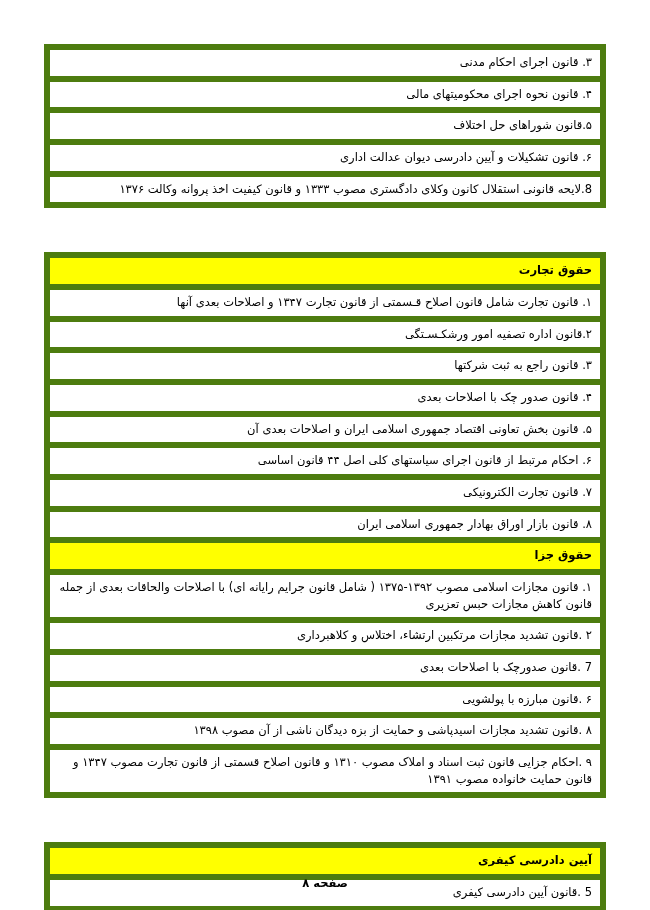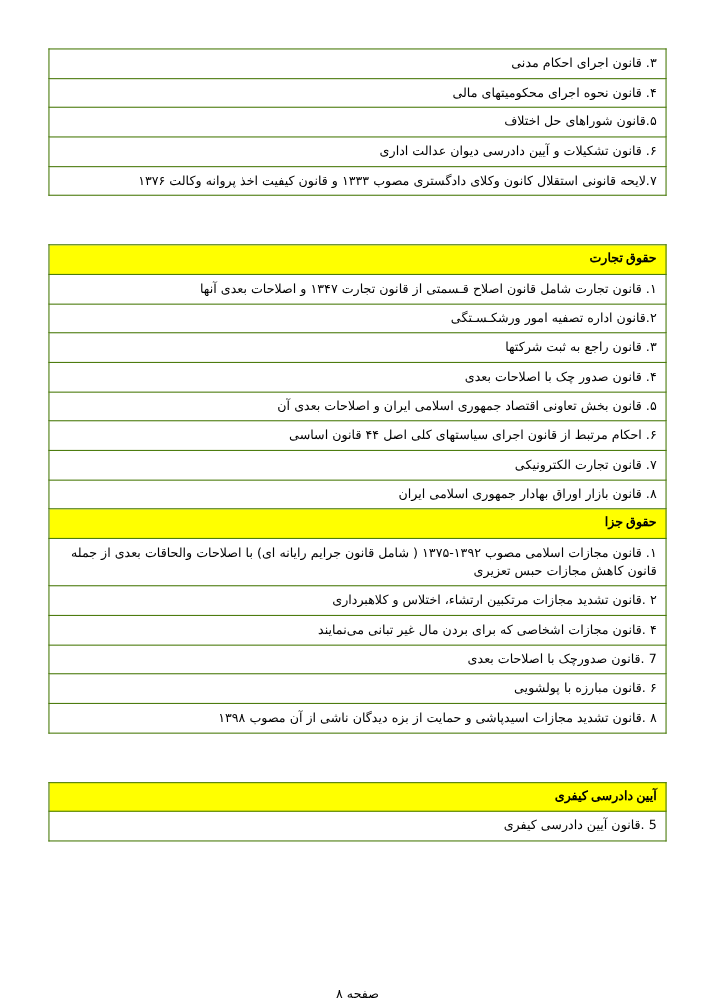--- a/index.html
+++ b/index.html
@@ -21,49 +21,48 @@
     height: 910px;
     box-sizing: border-box;
     padding: 44px 44px 0 44px;
   }
   table.doc-table {
     border-collapse: collapse;
     width: 100%;
     table-layout: fixed;
   }
   table.doc-table td {
-    border: 1px solid #4d7c0f;
+    border: 6px solid #4d7c0f;
     padding: 4px 8px 5px 8px;
     font-size: 11.5px;
     line-height: 1.45;
     text-align: right;
     vertical-align: middle;
     direction: rtl;
   }
   td.header-cell {
     background: #ffff00;
     text-align: center;
     font-weight: bold;
     font-size: 14px;
     padding: 4px 4px 5px 4px;
-    font-family: Liberation Serif, serif;
   }
   td.wrap-cell {
     line-height: 1.7;
     margin-top: 28px;
   }
   .gap-lg { height: 44px; }
   .footer {
     position: absolute;
-    bottom: 0;
+    bottom: 20px;
     left: 0;
     width: 650px;
     text-align: center;
     font-size: 11.5px;
-    font-weight: normal;
+    font-weight: bold;
     direction: rtl;
   }
 </style>
 </head>
 <body>
 
 <div class="page">
 
   <table class="doc-table">
     <tbody>
@@ -73,21 +72,21 @@
       <tr>
         <td>۴. قانون نحوه اجرای محکومیتهای مالی</td>
       </tr>
       <tr>
         <td>۵.قانون شوراهای حل اختلاف</td>
       </tr>
       <tr>
         <td>۶. قانون تشکیلات و آیین دادرسی دیوان عدالت اداری</td>
       </tr>
       <tr>
-        <td>۷.لایحه قانونی استقلال کانون وکلای دادگستری مصوب ۱۳۳۳ و قانون کیفیت اخذ پروانه وکالت ۱۳۷۶</td>
+        <td>8.لایحه قانونی استقلال کانون وکلای دادگستری مصوب ۱۳۳۳ و قانون کیفیت اخذ پروانه وکالت ۱۳۷۶</td>
       </tr>
     </tbody>
   </table>
 
   <div class="gap-lg"></div>
 
   <table class="doc-table">
     <tbody>
       <tr>
         <td class="header-cell">حقوق تجارت</td>
@@ -120,30 +119,30 @@
       <tr>
         <td class="header-cell">حقوق جزا</td>
       </tr>
       <tr>
         <td class="wrap-cell">۱.  قانون مجازات اسلامی مصوب ۱۳۹۲-۱۳۷۵ ( شامل قانون جرایم رایانه ای) با اصلاحات والحاقات بعدی از جمله قانون کاهش مجازات حبس تعزیری</td>
       </tr>
       <tr>
         <td>۲ .قانون تشدید مجازات مرتکبین ارتشاء، اختلاس و کلاهبرداری</td>
       </tr>
       <tr>
-        <td>۴ .قانون مجازات اشخاصی که برای بردن مال غیر تبانی می‌نمایند</td>
-      </tr>
-      <tr>
         <td>7 .قانون صدورچک با اصلاحات بعدی</td>
       </tr>
       <tr>
         <td>۶ .قانون مبارزه با پولشویی</td>
       </tr>
       <tr>
         <td>۸ .قانون تشدید مجازات اسیدپاشی و حمایت از بزه دیدگان ناشی از آن مصوب ۱۳۹۸</td>
+      </tr>
+      <tr>
+        <td class="wrap-cell">۹ .احکام جزایی قانون ثبت اسناد و املاک مصوب ۱۳۱۰ و قانون اصلاح قسمتی از قانون تجارت مصوب ۱۳۴۷ و قانون حمایت خانواده مصوب ۱۳۹۱</td>
       </tr>
     </tbody>
   </table>
 
   <div class="gap-lg"></div>
 
   <table class="doc-table">
     <tbody>
       <tr>
         <td class="header-cell">آیین دادرسی کیفری</td>

